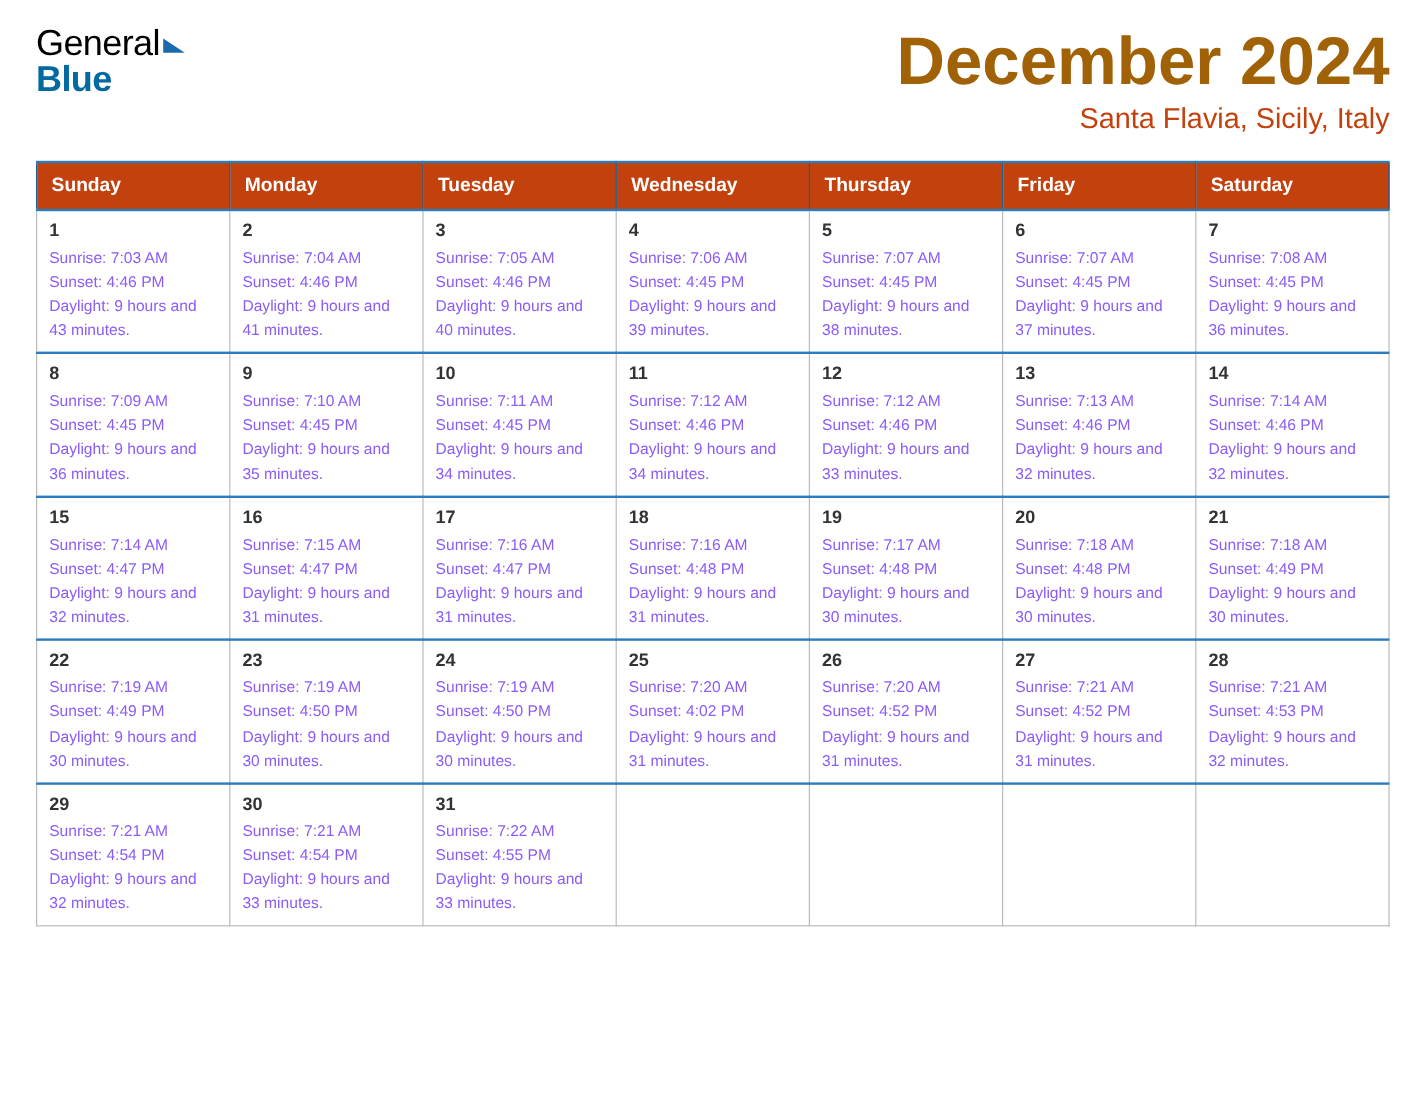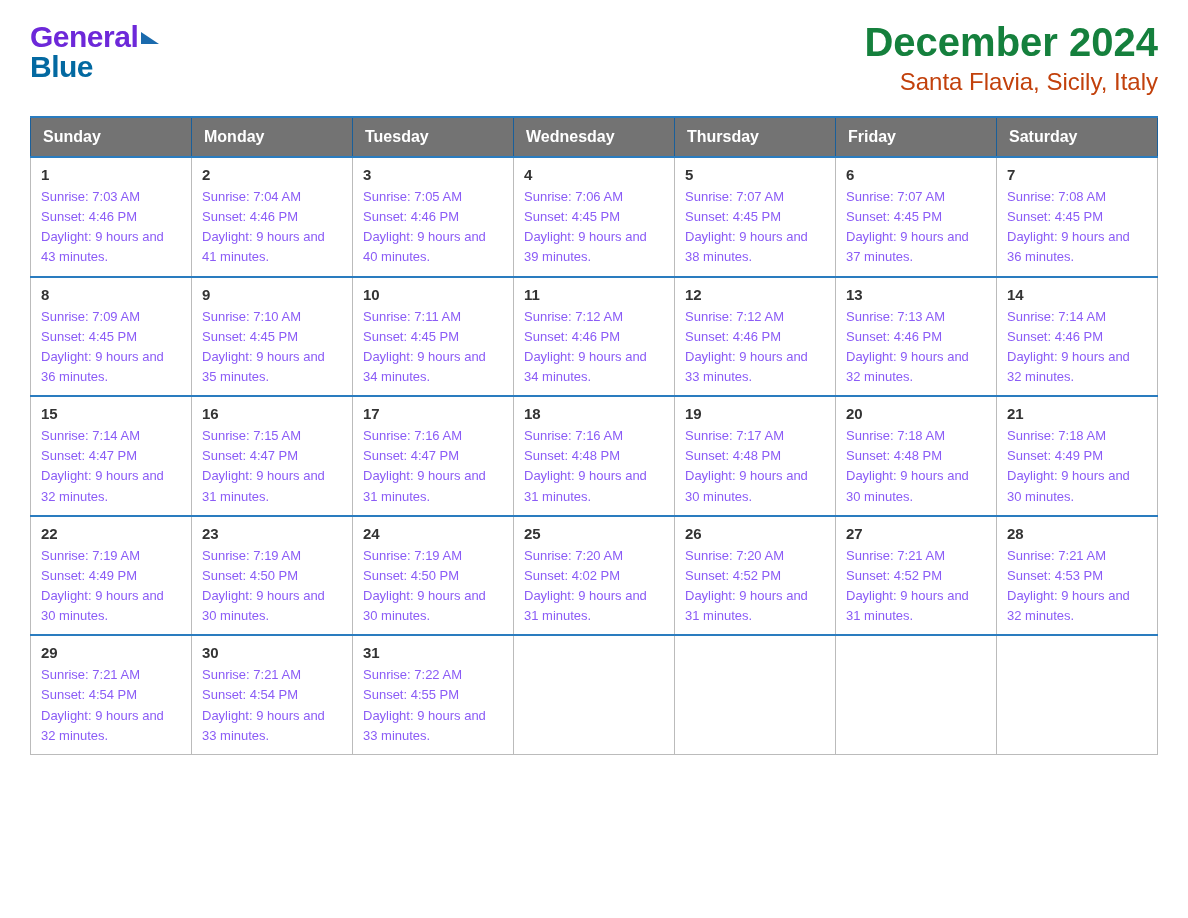--- a/index.html
+++ b/index.html
@@ -13,38 +13,38 @@
     .header {
       display: flex;
       justify-content: space-between;
       align-items: flex-start;
       margin-bottom: 20px;
     }
     .title-block {
       text-align: right;
     }
     .title-block h1 {
-      font-size: 40px;
+      font-size: 56px;
       font-weight: bold;
-      color: #15803d;
+      color: #a16207;
       line-height: 1.1;
     }
     .title-block h2 {
       font-size: 24px;
       font-weight: normal;
       color: #c2410c;
       margin-top: 4px;
     }
     .calendar {
       width: 100%;
       border-collapse: collapse;
       border: 1px solid #aaa;
     }
     .calendar th {
-      background-color: #737373;
+      background-color: #c2410c;
       color: #fff;
       font-size: 16px;
       font-weight: bold;
       padding: 10px 12px;
       text-align: left;
       border: 1px solid #1a5f9a;
     }
     .calendar td {
       vertical-align: top;
       padding: 8px 10px;
@@ -75,22 +75,22 @@
     .logo-wrapper {
       display: flex;
       flex-direction: column;
     }
     .logo-line1 {
       display: flex;
       align-items: center;
     }
     .logo-text-general {
       font-size: 30px;
-      font-weight: bold;
-      color: #6d28d9;
+      font-weight: normal;
+      color: #000000;
       letter-spacing: -0.5px;
     }
     .logo-triangle {
       display: inline-block;
       width: 0;
       height: 0;
       border-style: solid;
       border-width: 12px 0 0 18px;
       border-color: transparent transparent transparent #1a6aad;
       margin-left: 3px;

